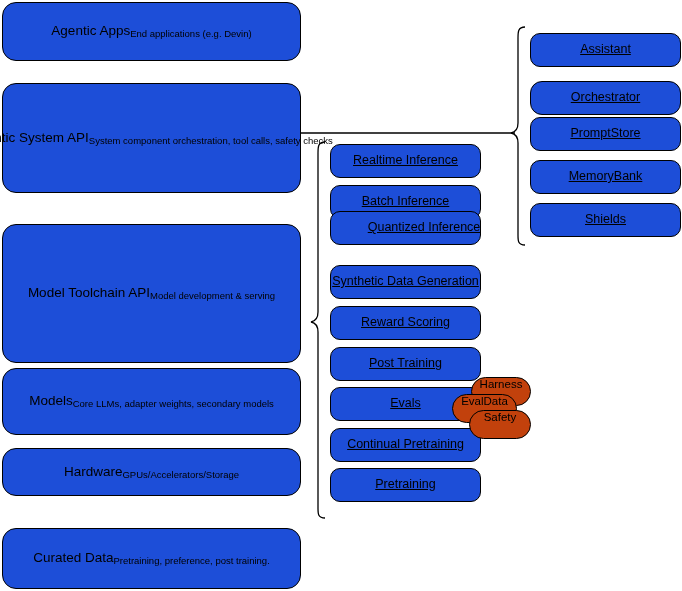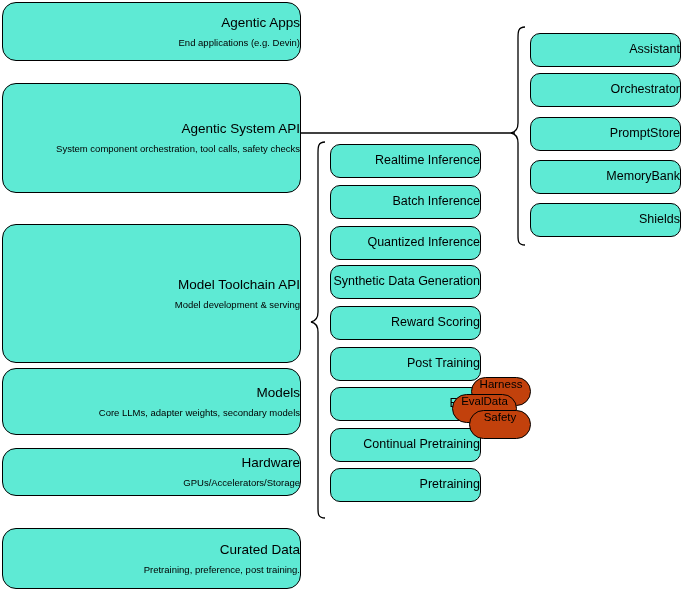--- a/index.html
+++ b/index.html
@@ -17,26 +17,26 @@
     width: 682px;
     height: 591px;
     background: #ffffff;
     overflow: hidden;
   }
 
   
   .node {
     position: absolute;
     box-sizing: border-box;
-    background: #5eead4;
+    background: #1d4ed8;
     border: 1.4px solid #000000;
     border-radius: 12px;
     display: flex;
-    flex-direction: column;
-    align-items: flex-end;
+    flex-direction: row;
+    align-items: center;
     justify-content: center;
     text-align: center;
     line-height: 1.25;
   }
   .node .title {
     font-size: 13.5px;
     color: #000000;
     white-space: nowrap;
   }
   .node .sub {
@@ -51,20 +51,21 @@
     left: 2px;
     width: 299px;
     border-radius: 14px;
   }
 
   
   .leaf-node {
     height: 34px;
     border-radius: 10px;
     border-width: 1.3px;
+    text-decoration: underline;
   }
   .leaf-node .title {
     font-size: 12.5px;
   }
   .mid-node { left: 330px; width: 151px; }
   .right-node { left: 530px; width: 151px; }
 
   
   .pill {
     position: absolute;
@@ -152,21 +153,21 @@
     <div class="title">Curated Data</div>
     <div class="sub">Pretraining, preference, post training.</div>
   </div>
 
   <div class="node leaf-node mid-node" style="top:144px;">
     <div class="title">Realtime Inference</div>
   </div>
   <div class="node leaf-node mid-node" style="top:185px;">
     <div class="title">Batch Inference</div>
   </div>
-  <div class="node leaf-node mid-node" style="top:226px;padding-left:37px;">
+  <div class="node leaf-node mid-node" style="top:211px;padding-left:37px;">
     <div class="title">Quantized Inference</div>
   </div>
   <div class="node leaf-node mid-node" style="top:265px;">
     <div class="title">Synthetic Data Generation</div>
   </div>
   <div class="node leaf-node mid-node" style="top:306px;">
     <div class="title">Reward Scoring</div>
   </div>
   <div class="node leaf-node mid-node" style="top:347px;">
     <div class="title">Post Training</div>
@@ -187,21 +188,21 @@
   <div class="pill" style="left:452px; top:394px; width:65px;">
     <span>EvalData</span>
   </div>
   <div class="pill" style="left:469px; top:410px; width:62px;">
     <span>Safety</span>
   </div>
 
   <div class="node leaf-node right-node" style="top:33px;">
     <div class="title">Assistant</div>
   </div>
-  <div class="node leaf-node right-node" style="top:73px;">
+  <div class="node leaf-node right-node" style="top:81px;border-radius:12px;">
     <div class="title">Orchestrator</div>
   </div>
   <div class="node leaf-node right-node" style="top:117px;">
     <div class="title">PromptStore</div>
   </div>
   <div class="node leaf-node right-node" style="top:160px;">
     <div class="title">MemoryBank</div>
   </div>
   <div class="node leaf-node right-node" style="top:203px;">
     <div class="title">Shields</div>

